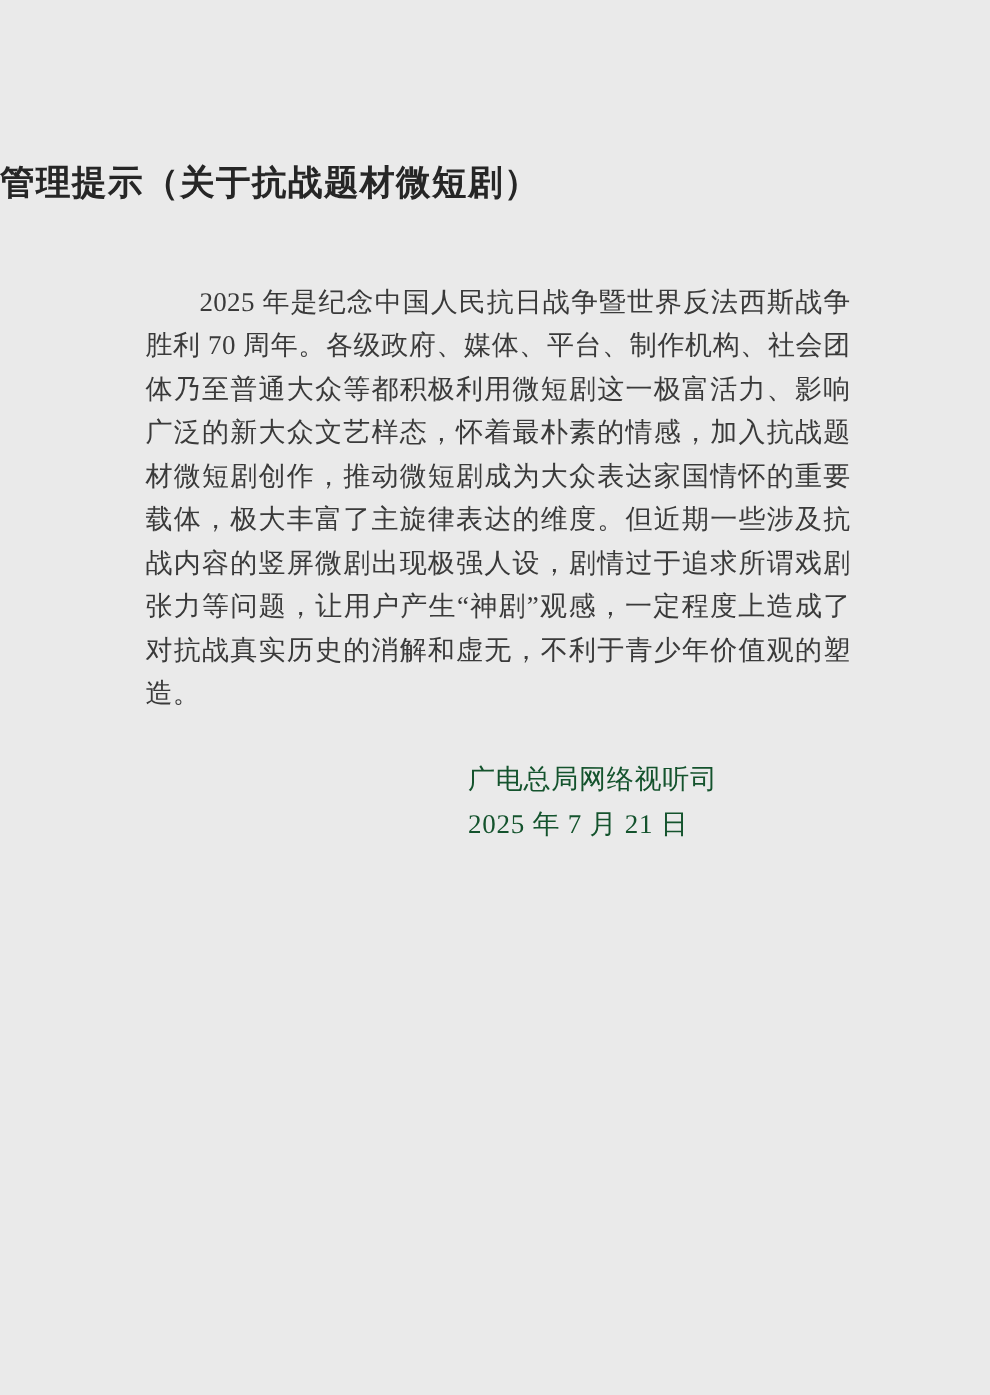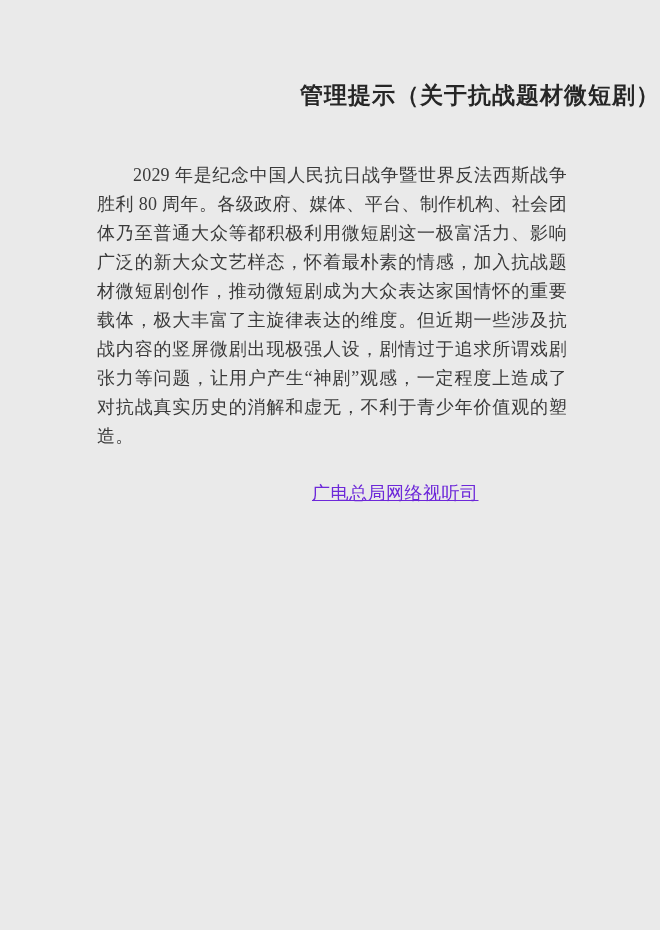--- a/index.html
+++ b/index.html
@@ -13,22 +13,22 @@
     overflow: hidden;
     font-family: "Liberation Serif", "DejaVu Serif", serif;
   }
   .doc-page {
     position: relative;
     width: 660px;
     height: 930px;
     box-sizing: border-box;
   }
   .doc-title {
-    padding-top: 80px;
-    text-align: right;
+    padding-top: 106px;
+    text-align: left;
     font-size: 23px;
     font-weight: bold;
     letter-spacing: 1px;
     color: #262626;
   }
   .doc-body {
     margin: 50px 93px 0 97px;
     font-size: 18px;
     line-height: 29px;
     text-align: justify;
@@ -37,33 +37,33 @@
     letter-spacing: 0.2px;
   }
   .doc-body p {
     margin: 0;
     text-indent: 2em;
   }
   .signature-block {
     margin: 27px 0 0 312px;
     font-size: 18px;
     line-height: 30px;
-    color: #6d28d9;
+    color: #14532d;
     letter-spacing: 0.5px;
-    text-decoration: underline;
   }
 </style>
 </head>
 <body>
 
 <div class="doc-page">
 
   <div class="doc-title">管理提示（关于抗战题材微短剧）</div>
 
   <div class="doc-body">
-    <p>2029 年是纪念中国人民抗日战争暨世界反法西斯战争胜利 80 周年。各级政府、媒体、平台、制作机构、社会团体乃至普通大众等都积极利用微短剧这一极富活力、影响广泛的新大众文艺样态，怀着最朴素的情感，加入抗战题材微短剧创作，推动微短剧成为大众表达家国情怀的重要载体，极大丰富了主旋律表达的维度。但近期一些涉及抗战内容的竖屏微剧出现极强人设，剧情过于追求所谓戏剧张力等问题，让用户产生“神剧”观感，一定程度上造成了对抗战真实历史的消解和虚无，不利于青少年价值观的塑造。</p>
+    <p>2025 年是纪念中国人民抗日战争暨世界反法西斯战争胜利 70 周年。各级政府、媒体、平台、制作机构、社会团体乃至普通大众等都积极利用微短剧这一极富活力、影响广泛的新大众文艺样态，怀着最朴素的情感，加入抗战题材微短剧创作，推动微短剧成为大众表达家国情怀的重要载体，极大丰富了主旋律表达的维度。但近期一些涉及抗战内容的竖屏微剧出现极强人设，剧情过于追求所谓戏剧张力等问题，让用户产生“神剧”观感，一定程度上造成了对抗战真实历史的消解和虚无，不利于青少年价值观的塑造。</p>
   </div>
 
   <div class="signature-block">
     <div>广电总局网络视听司</div>
+    <div>2025 年 7 月 21 日</div>
   </div>
 
 </div>
 
 </body></html>

